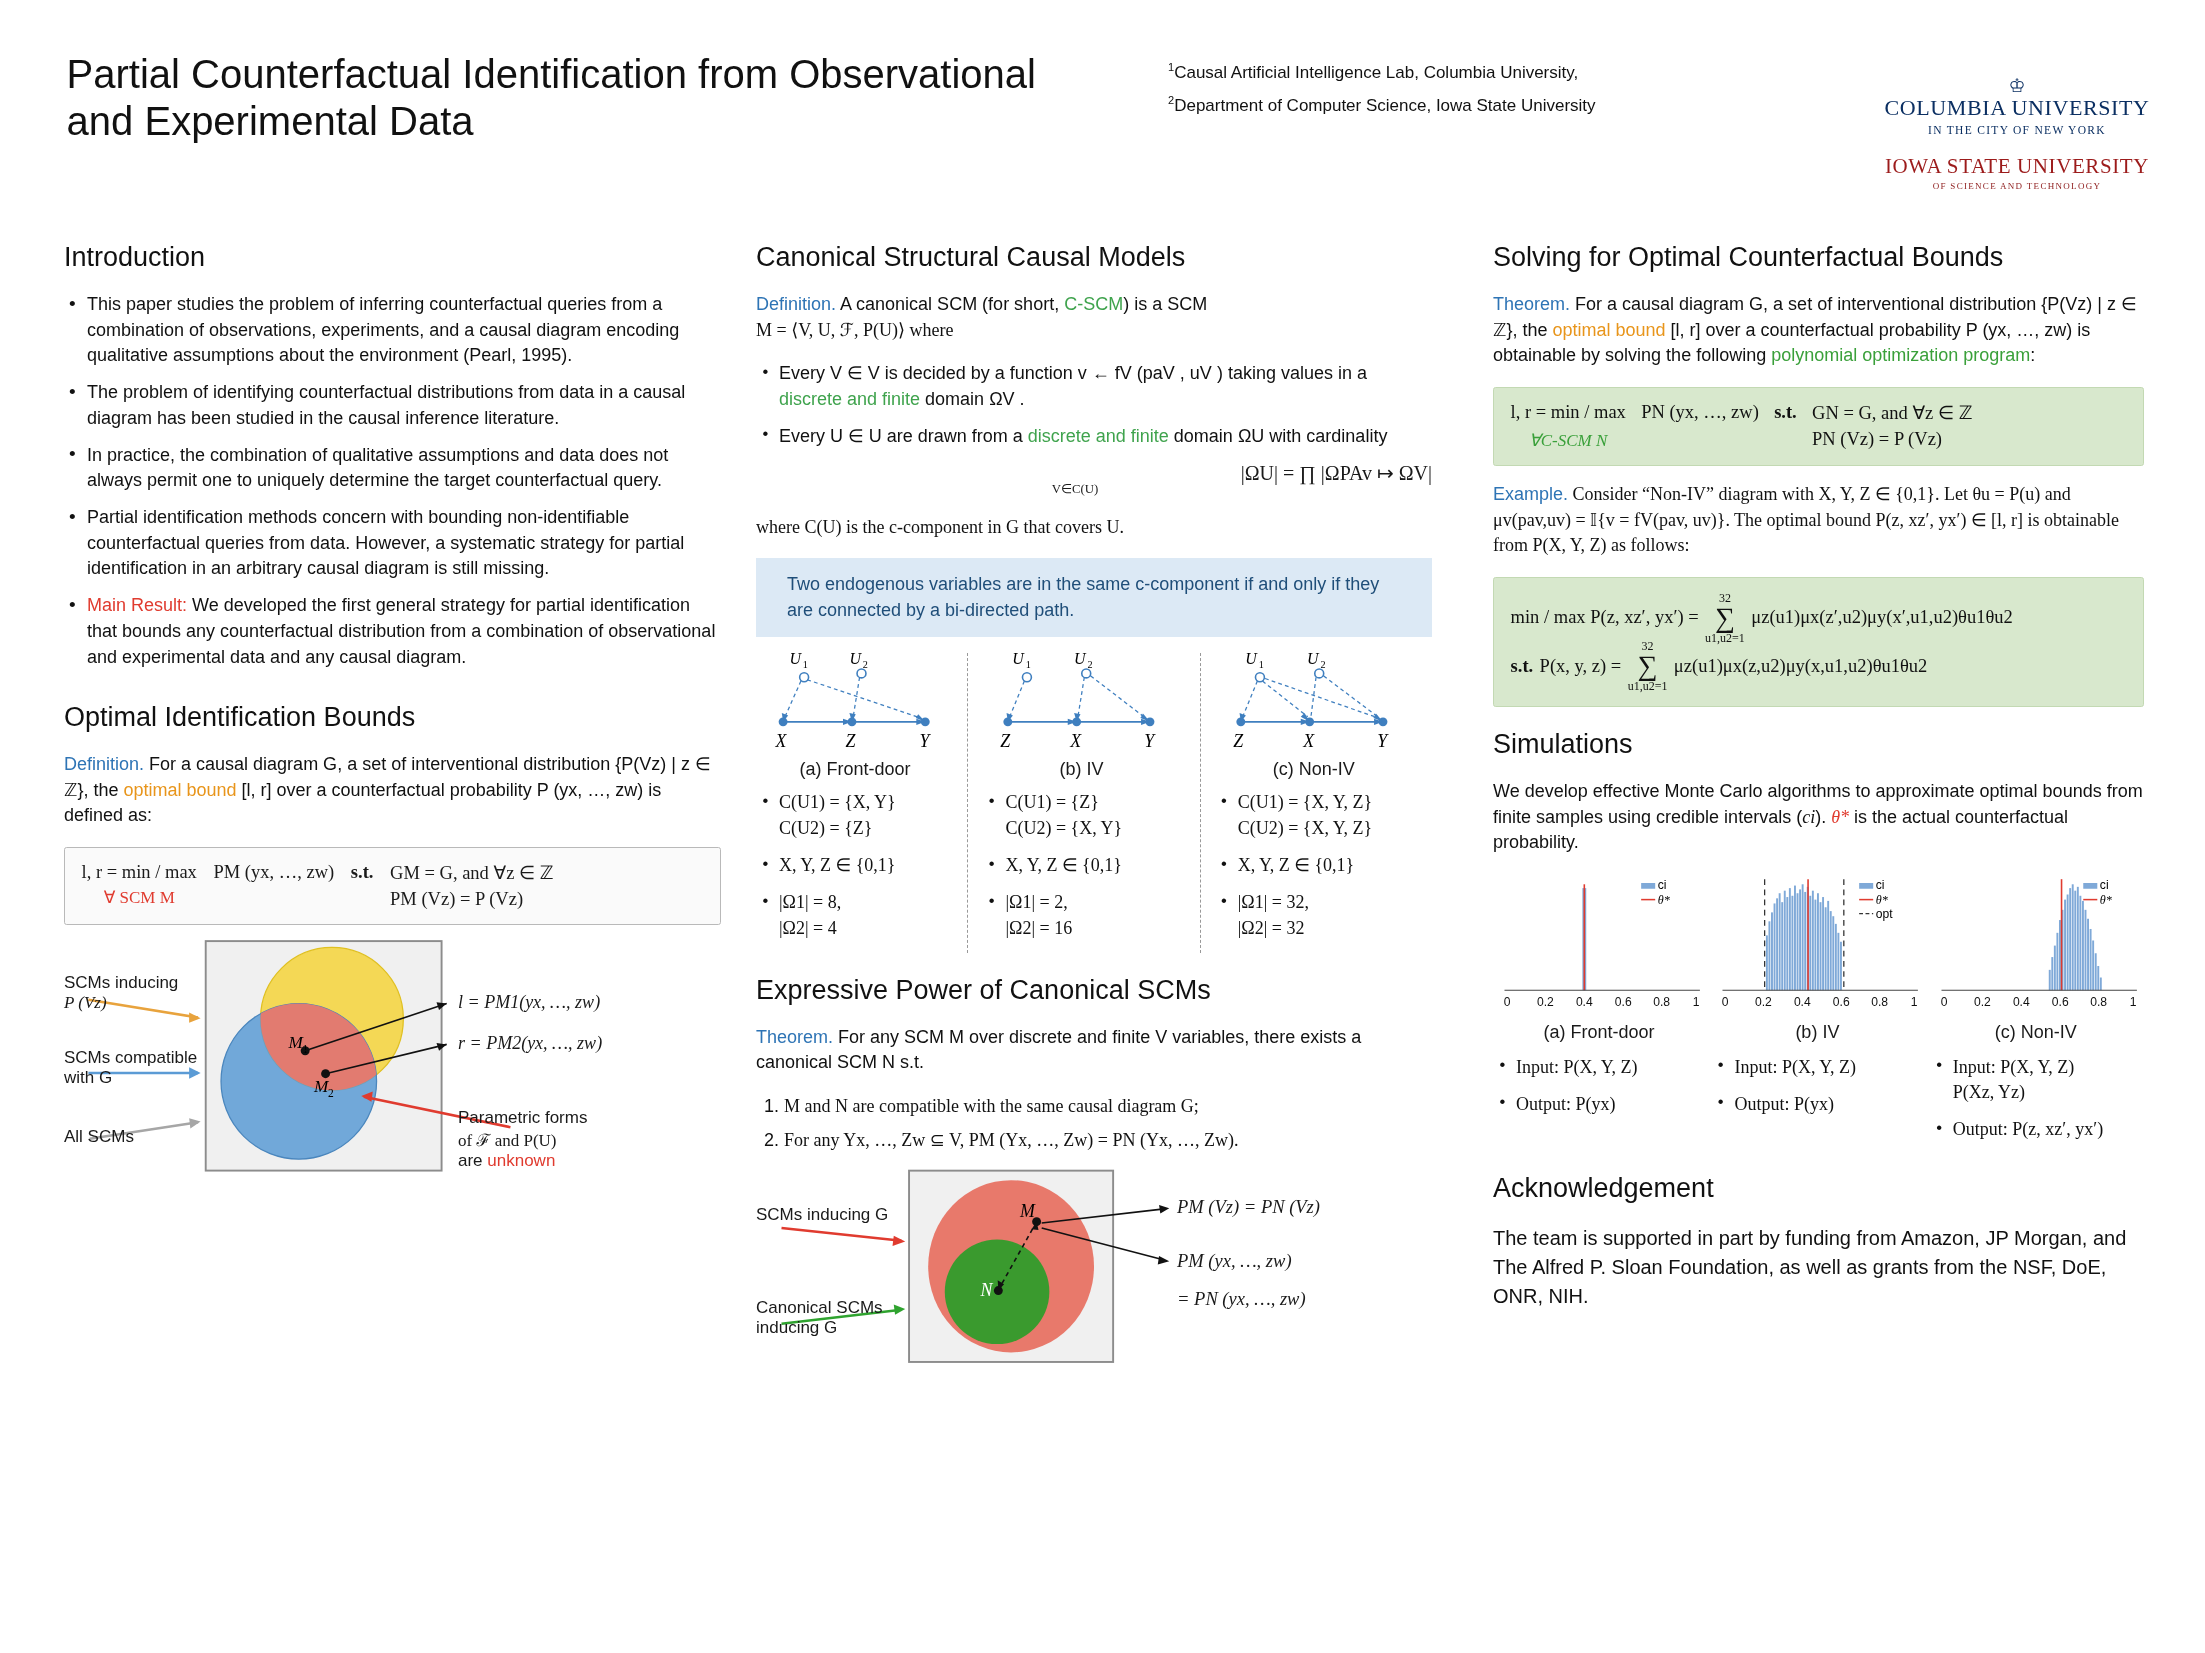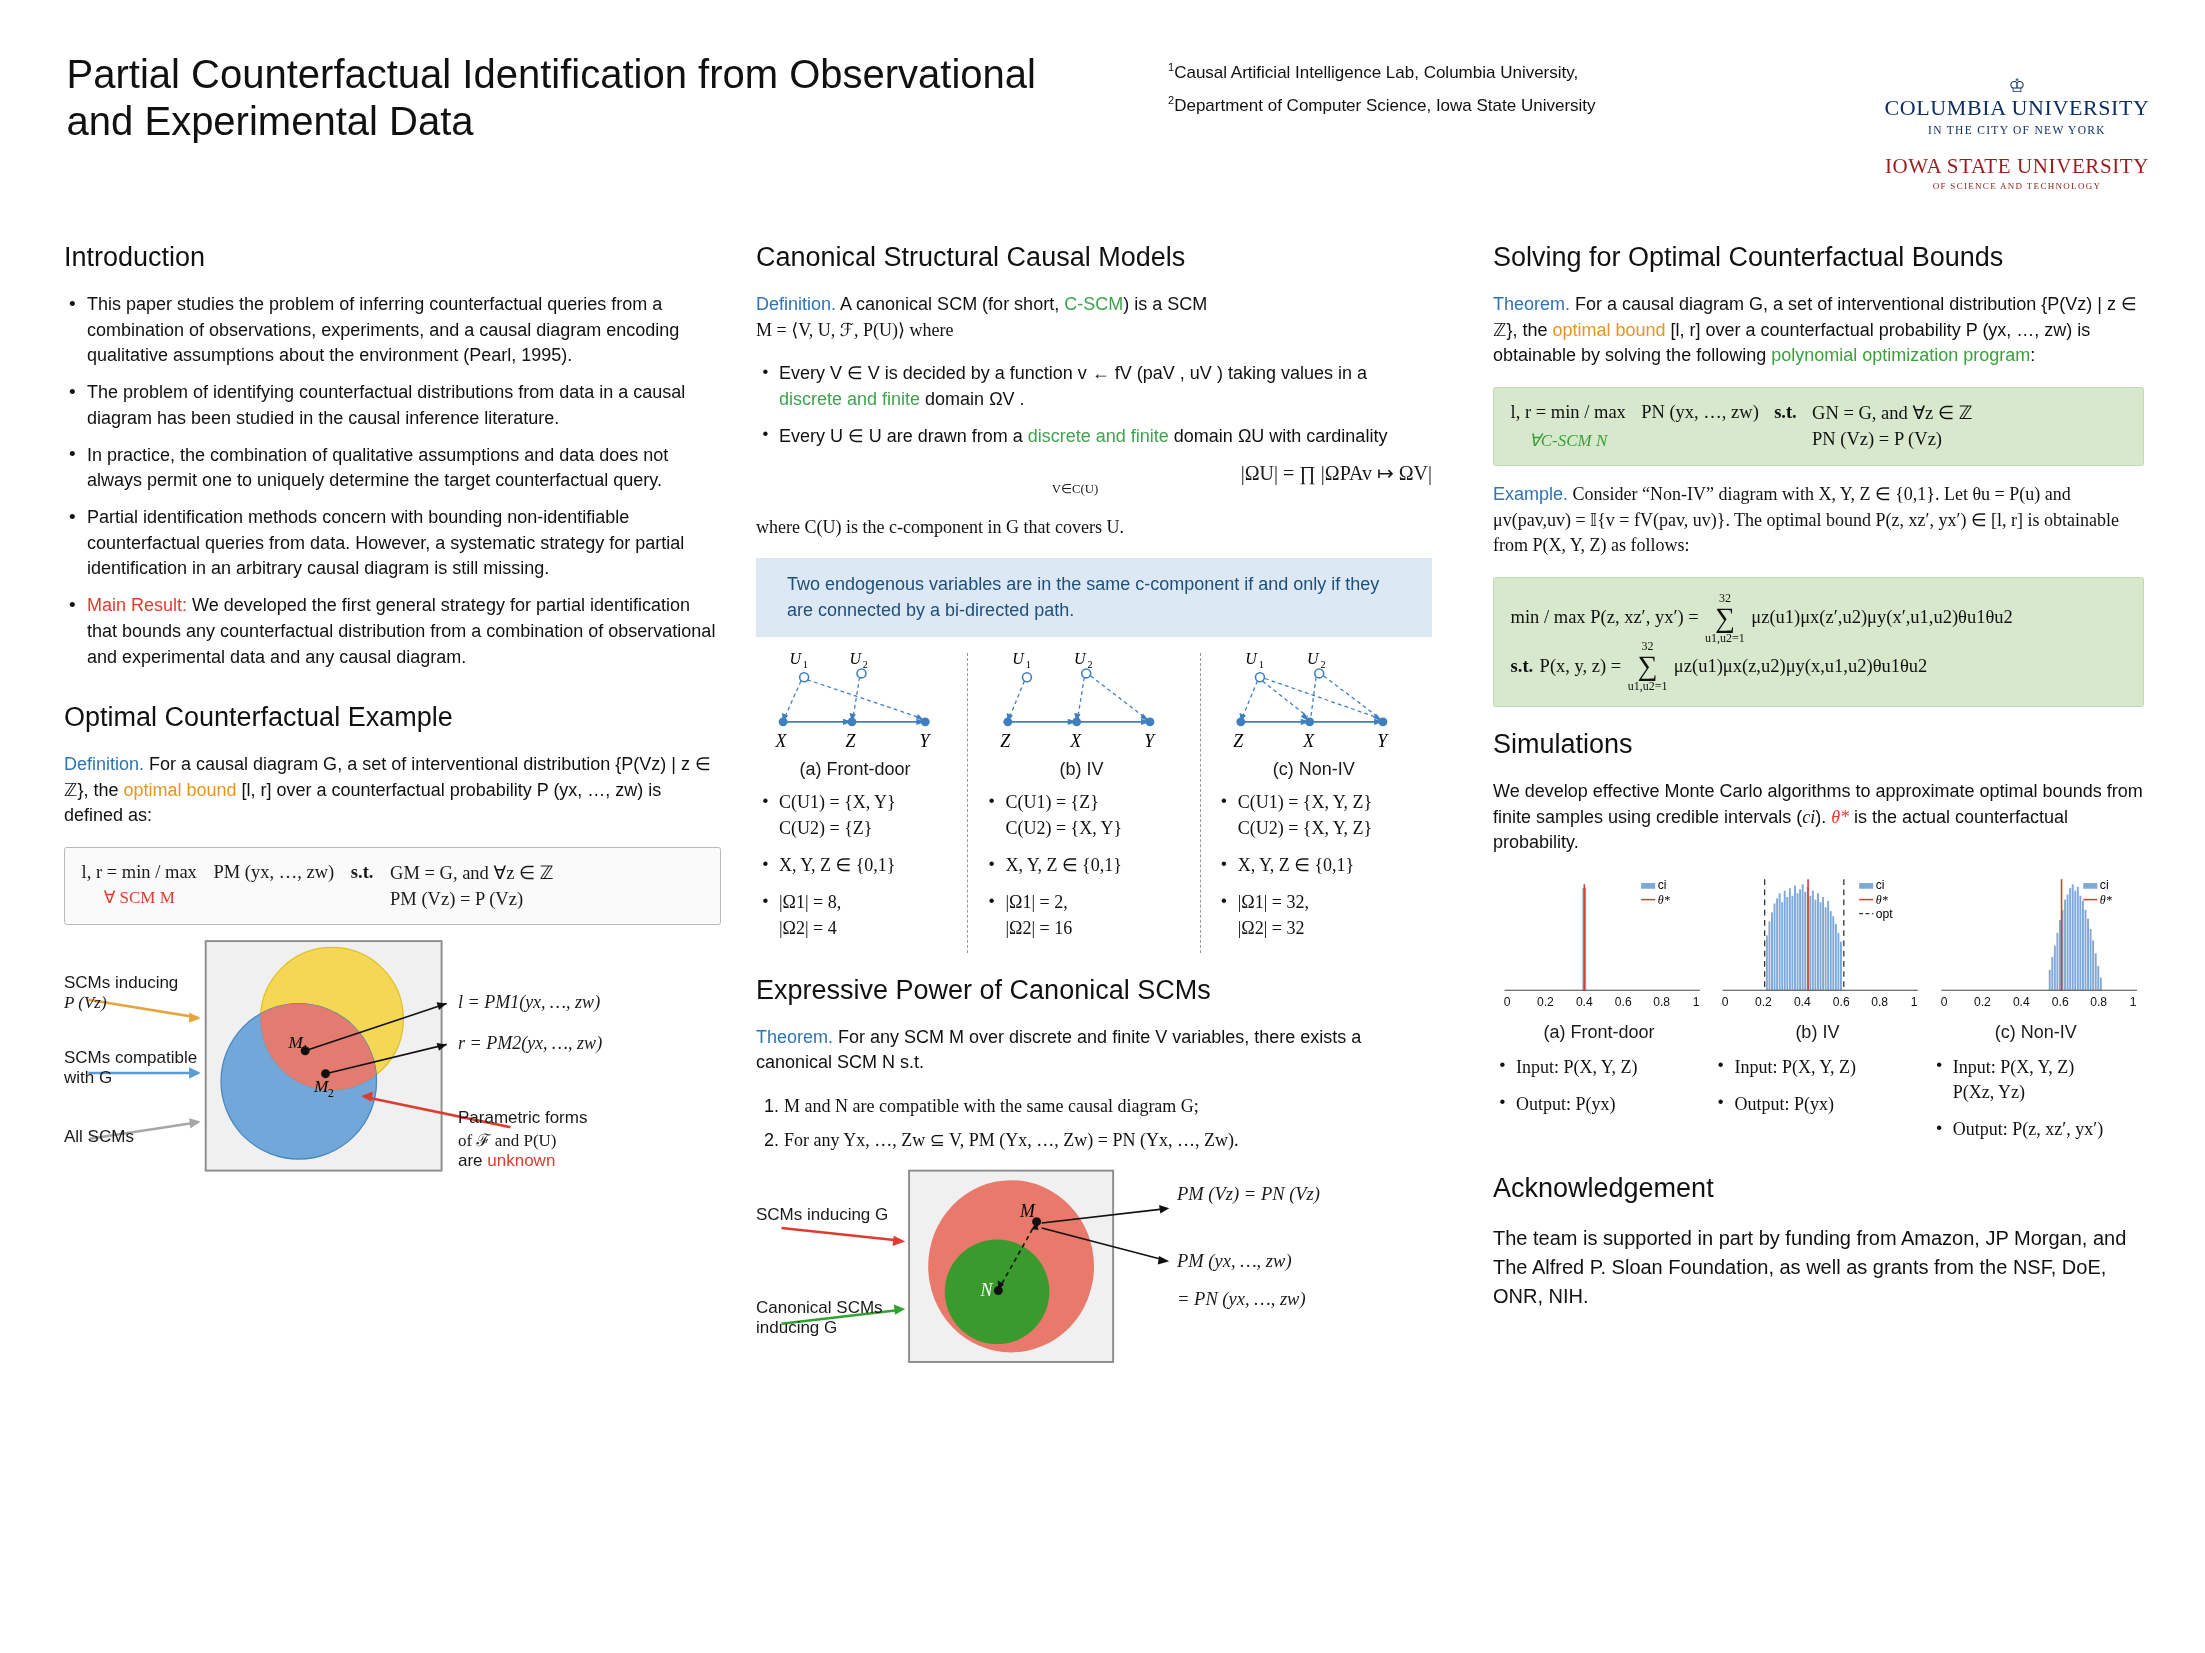--- a/index.html
+++ b/index.html
@@ -103,21 +103,21 @@
     <ul class="bul">
       <li>This paper studies the problem of inferring counterfactual queries from a combination of observations, experiments, and a causal diagram encoding qualitative assumptions about the environment (Pearl, 1995).</li>
       <li>The problem of identifying counterfactual distributions from data in a causal diagram has been studied in the causal inference literature.</li>
       <li>In practice, the combination of qualitative assumptions and data does not always permit one to uniquely determine the target counterfactual query.</li>
       <li>Partial identification methods concern with bounding non-identifiable counterfactual queries from data. However, a systematic strategy for partial identification in an arbitrary causal diagram is still missing.</li>
       <li>
         <span class="red">Main Result:</span><span> We developed the first general strategy for partial identification that bounds any counterfactual distribution from a combination of observational and experimental data and any causal diagram.</span>
       </li>
     </ul>
 
-    <h2 class="sec" style="margin-top:32px">Optimal Counterfactual Example</h2>
+    <h2 class="sec" style="margin-top:32px">Optimal Identification Bounds</h2>
 
     <p>
       <span class="blue">Definition.</span><span> For a causal diagram G, a set of interventional distribution {P(Vz) | z ∈ ℤ}, the </span><span class="orange">optimal bound</span><span> [l, r] over a counterfactual probability P (yx, …, zw) is defined as:</span>
     </p>
 
     <div class="boxeq">
       <div style="display:flex;align-items:flex-start;gap:16.6px;">
         <div style="text-align:center;">
           <div>l, r = min / max</div>
           <div class="red" style="font-size:17px;margin-top:3.8px;">∀ SCM M</div>
@@ -338,21 +338,21 @@
         <line x1="40" y1="100" x2="228" y2="120" stroke="#e03b2f" stroke-width="4"></line>
         <polygon points="234,121 216,112 214,128" fill="#e03b2f"></polygon>
         <line x1="40" y1="250" x2="228" y2="228" stroke="#2fa32f" stroke-width="4"></line>
         <polygon points="234,227 216,220 218,236" fill="#2fa32f"></polygon>
       </svg>
       <div style="position:absolute;left:0;top:41px;width:140px;font-size:17px;">SCMs inducing G</div>
       <div style="position:absolute;left:0;top:134px;width:140px;font-size:17px;">
         <div>Canonical SCMs</div>
         <div>inducing G</div>
       </div>
-      <div class="mf" style="position:absolute;left:421px;top:20px;font-size:18.5px;font-style:italic;">PM (Vz) = PN (Vz)</div>
+      <div class="mf" style="position:absolute;left:421px;top:33px;font-size:18.5px;font-style:italic;">PM (Vz) = PN (Vz)</div>
       <div class="mf" style="position:absolute;left:421px;top:87px;font-size:18.5px;font-style:italic;">PM (yx, …, zw)</div>
       <div class="mf" style="position:absolute;left:421px;top:125px;font-size:18.5px;font-style:italic;">= PN (yx, …, zw)</div>
     </div>
   </div>
 
   <div class="col col3">
 
     <h2 class="sec">Solving for Optimal Counterfactual Bounds</h2>
 
     <p>

